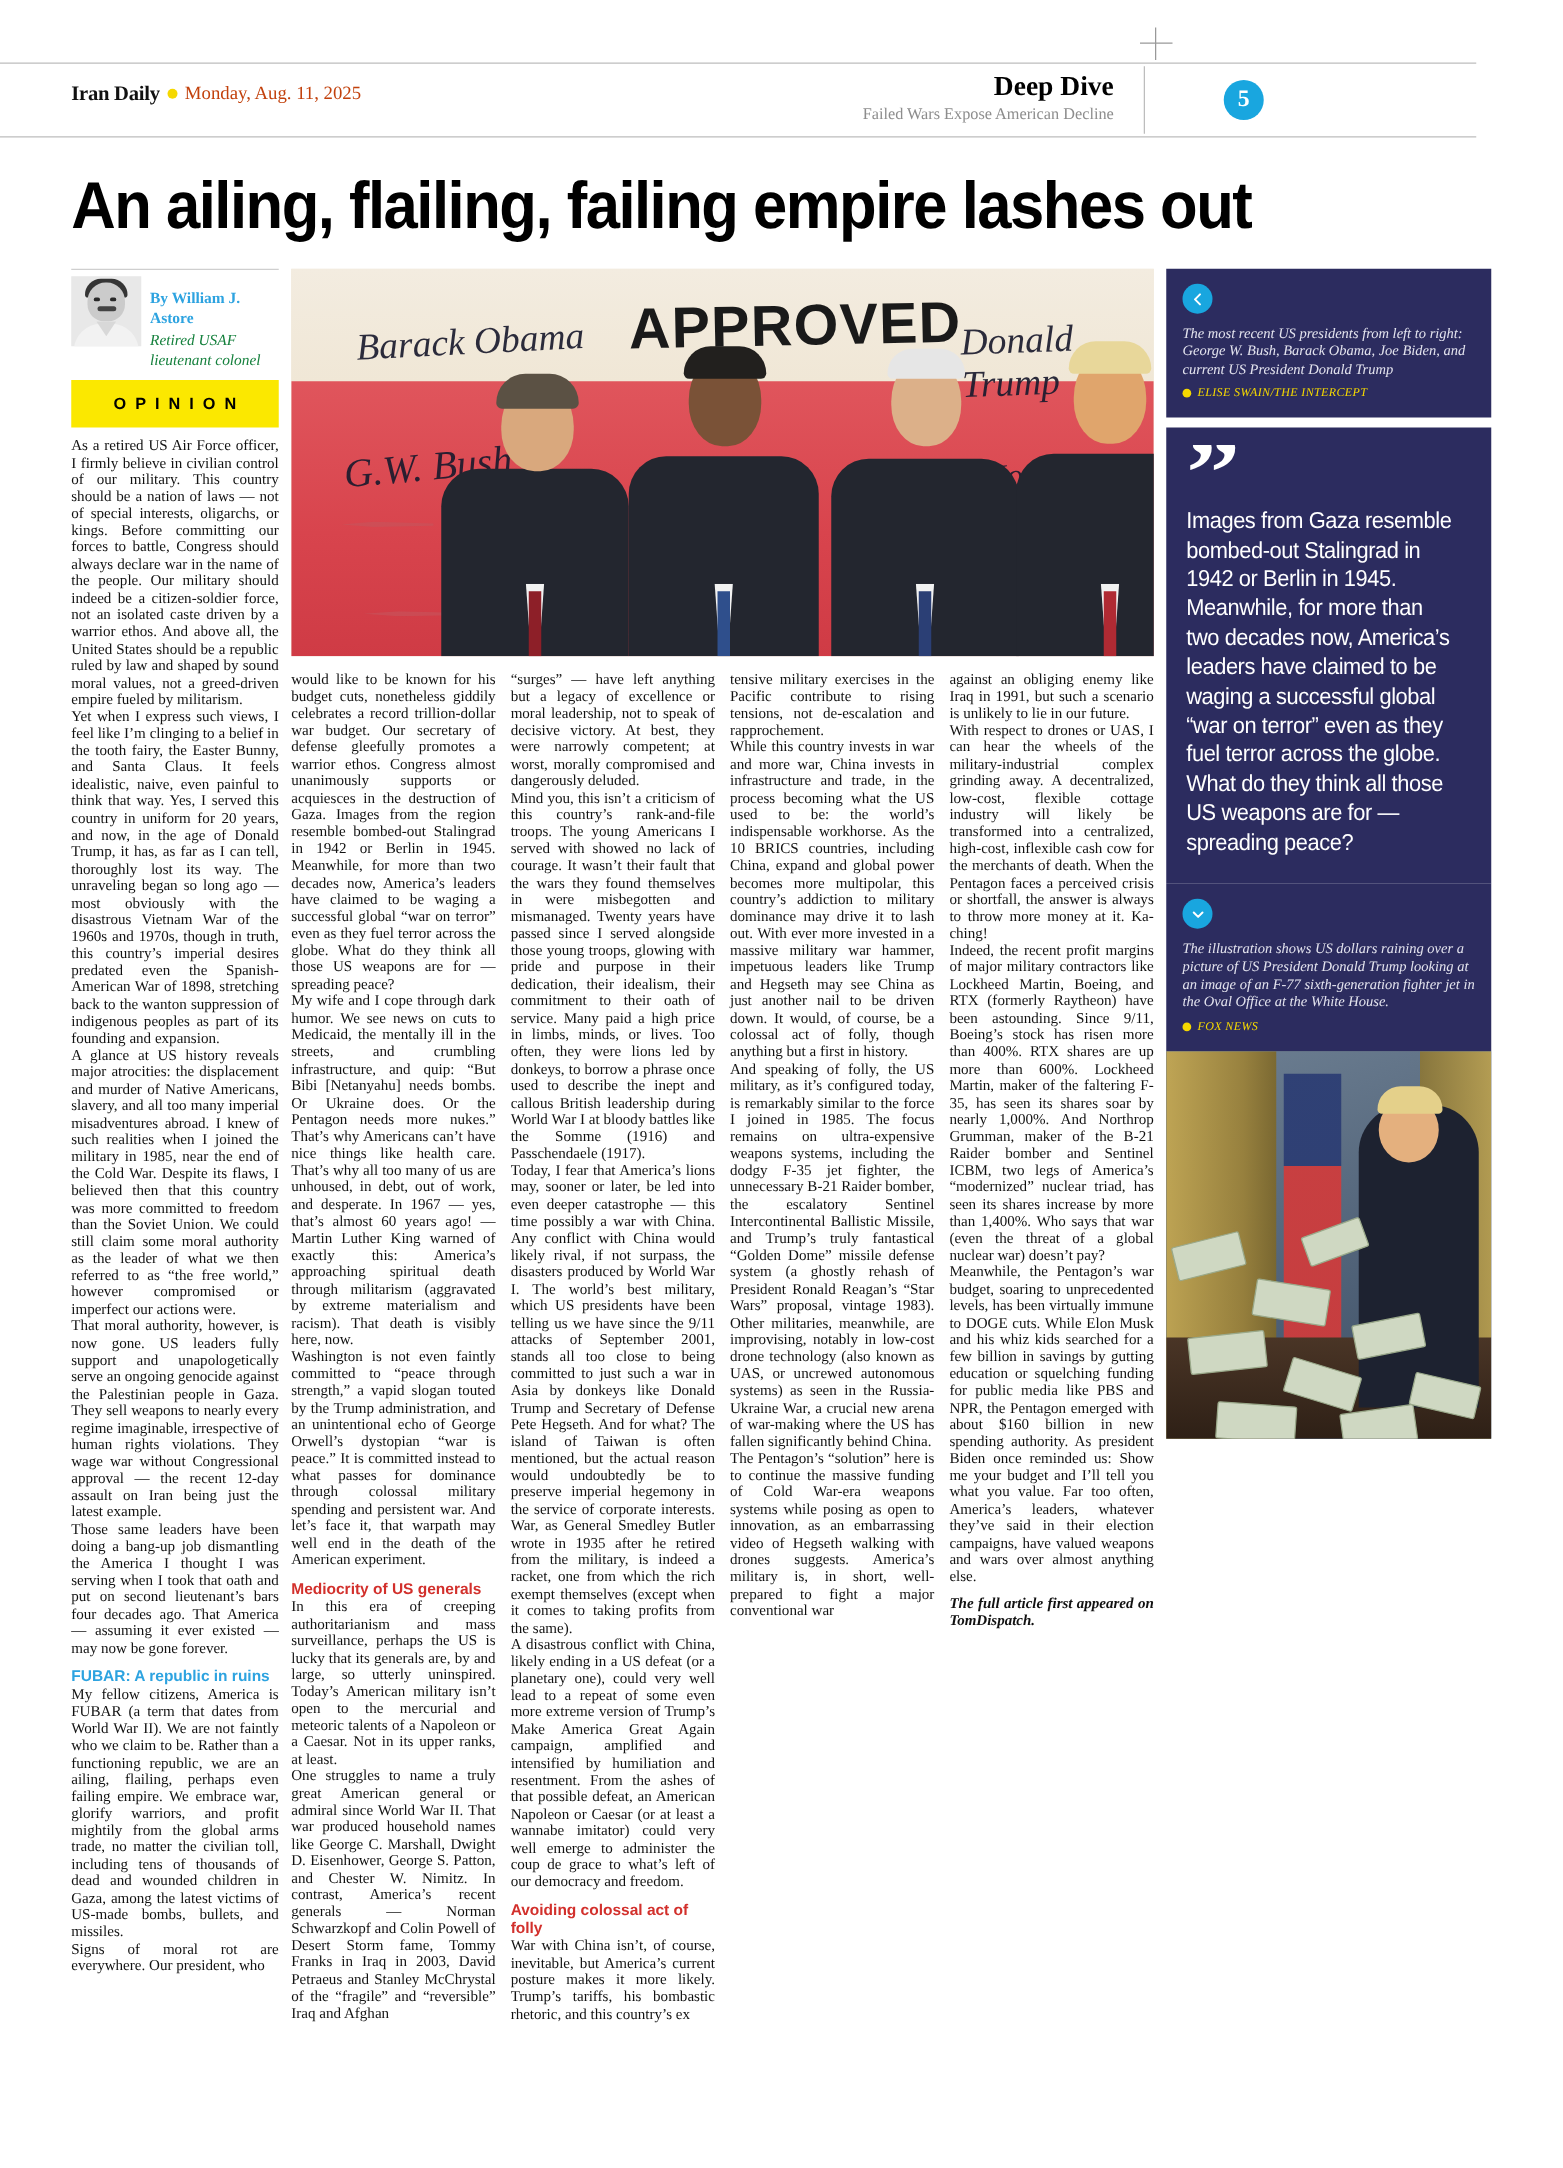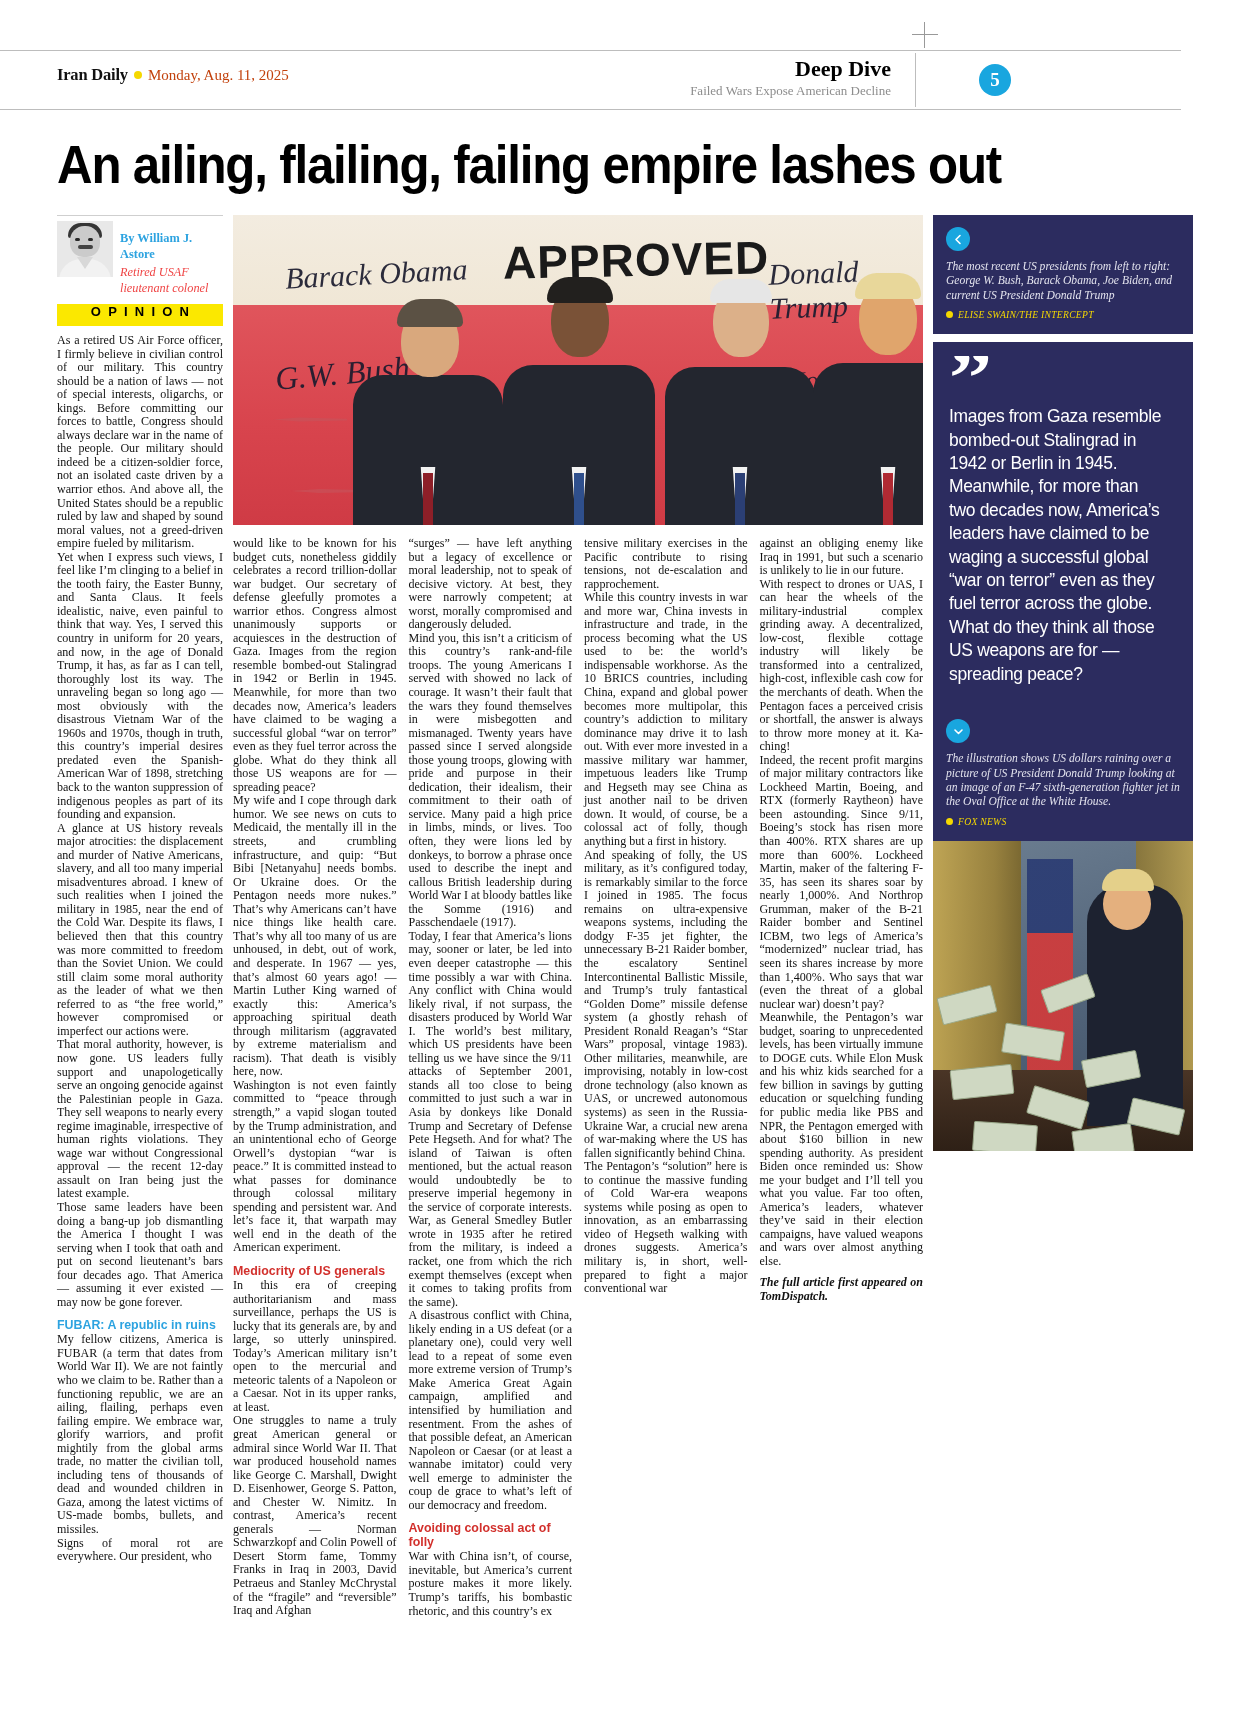--- a/index.html
+++ b/index.html
@@ -35,22 +35,22 @@
   .bl-photo{width:56px;height:56px;flex:0 0 56px;background:#e8e8e8;position:relative;overflow:hidden;filter:grayscale(1);}
   .bl-photo .head{position:absolute;left:13px;top:5px;width:30px;height:31px;border-radius:48% 48% 44% 44%;background:#cfcac6;}
   .bl-photo .hair{position:absolute;left:11px;top:2px;width:34px;height:15px;border-radius:17px 17px 3px 3px;background:#3a3431;}
   .bl-photo .eyeL,.bl-photo .eyeR{position:absolute;top:17px;width:5px;height:3px;background:#2b2723;border-radius:2px;}
   .bl-photo .eyeL{left:18px;}.bl-photo .eyeR{left:31px;}
   .bl-photo .mus{position:absolute;left:21px;top:24px;width:15px;height:4px;background:#474240;border-radius:2px;}
   .bl-photo .body{position:absolute;left:2px;top:38px;width:52px;height:22px;background:#f2f2f2;border-radius:22px 22px 0 0;}
   .bl-photo .collar{position:absolute;left:20px;top:36px;width:16px;height:12px;background:#d8d8d8;clip-path:polygon(0 0,100% 0,50% 100%);}
   .bl-text{flex:1;padding-top:10px;}
   .bl-by{font-family:"Liberation Serif",serif;font-weight:bold;font-size:12.4px;color:#2da3e0;line-height:1.25;}
-  .bl-role{font-family:"Liberation Serif",serif;font-style:italic;font-size:12.3px;color:#ef4444;line-height:1.3;margin-top:3px;}
-  .opinion{margin-top:7px;background:#fbe800;height:22px;display:flex;align-items:flex-start;justify-content:center;}
+  .bl-role{font-family:"Liberation Serif",serif;font-style:italic;font-size:12.3px;color:#15803d;line-height:1.3;margin-top:3px;}
+  .opinion{margin-top:7px;background:#fbe800;height:38px;display:flex;align-items:center;justify-content:center;}
   .opinion span{font-family:"Liberation Sans",sans-serif;font-weight:bold;font-size:13px;letter-spacing:7.2px;color:#000;padding-left:7px;}
 
   .body-col{font-family:"Liberation Serif",serif;font-size:12.05px;line-height:13.55px;text-align:justify;color:#111;hyphens:auto;-webkit-hyphens:auto;}
   .body-col p{margin:0;text-indent:0;}
   .colA .body-col{margin-top:8px;}
   .sh{font-family:"Liberation Sans",sans-serif;font-weight:bold;font-size:12.4px;line-height:14px;color:#2da3e0;margin-top:9px;margin-bottom:1px;text-align:left;}
   .sh.red{color:#d2302c;}
   .tiny{font-size:9.4px;}
 
   
@@ -253,21 +253,21 @@
         <span class="qmark">”</span>
         <div class="qtext">Images from Gaza resemble bombed-out Stalingrad in 1942 or Berlin in 1945. Meanwhile, for more than two decades now, America’s leaders have claimed to be waging a successful global “war on terror” even as they fuel terror across the globe. What do they think all those US weapons are for — spreading peace?</div>
       </div>
 
       <div class="rail-box" style="margin-top:0;">
         <div class="nav-circle">
           <svg width="11" height="11" viewBox="0 0 11 11">
               <path d="M2 4 L5.5 7.5 L9 4" stroke="#fff" stroke-width="1.6" fill="none" stroke-linecap="round" stroke-linejoin="round"></path>
             </svg>
         </div>
-        <div class="cap">The illustration shows US dollars raining over a picture of US President Donald Trump looking at an image of an F-47 sixth-generation fighter jet in the Oval Office at the White House.</div>
+        <div class="cap">The illustration shows US dollars raining over a picture of US President Donald Trump looking at an image of an F-77 sixth-generation fighter jet in the Oval Office at the White House.</div>
         <div class="credit">
           <span class="cdot"></span>
           <span>FOX NEWS</span>
         </div>
       </div>
 
       <div class="bottom-img">
         <div class="bi-wall"></div>
         <div class="bi-curtain"></div>
         <div class="bi-curtain2"></div>

